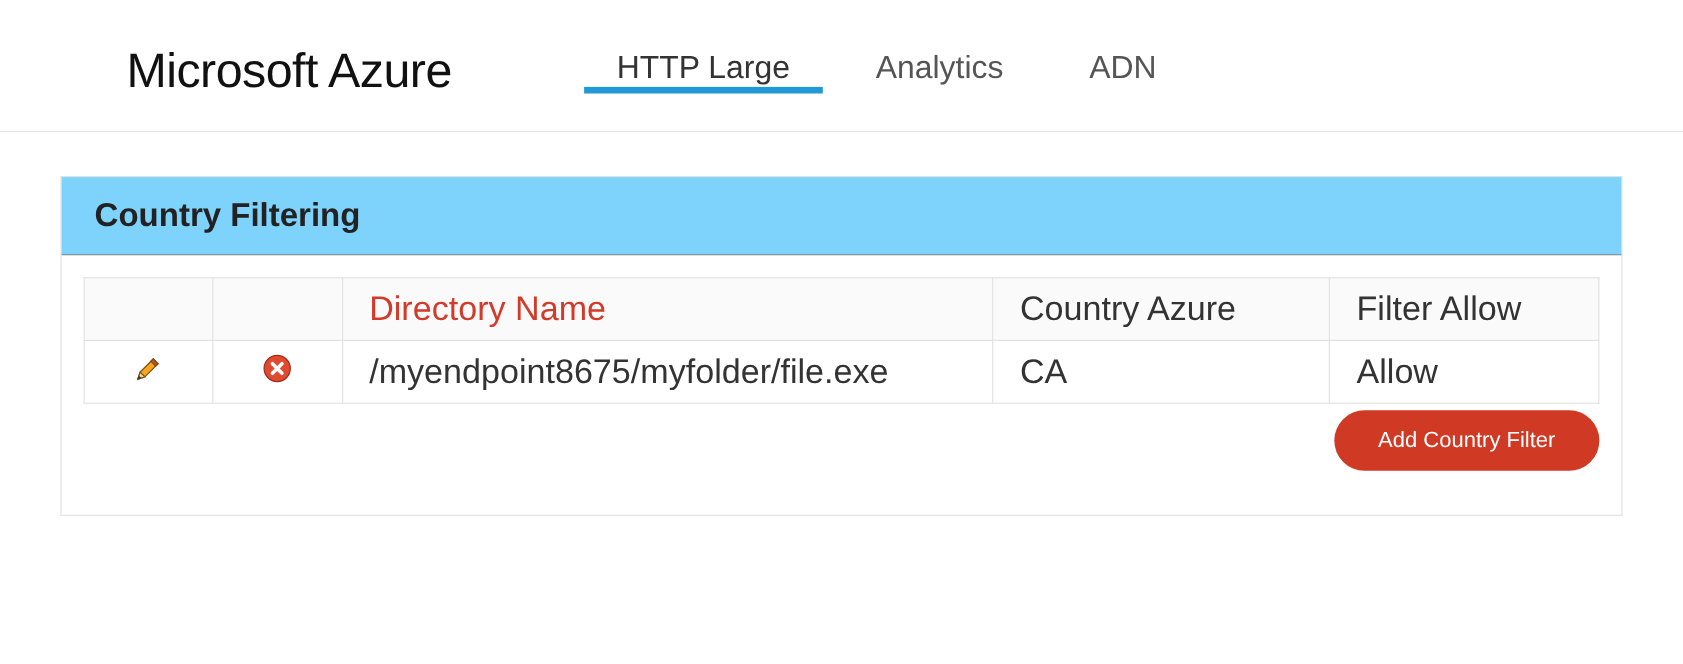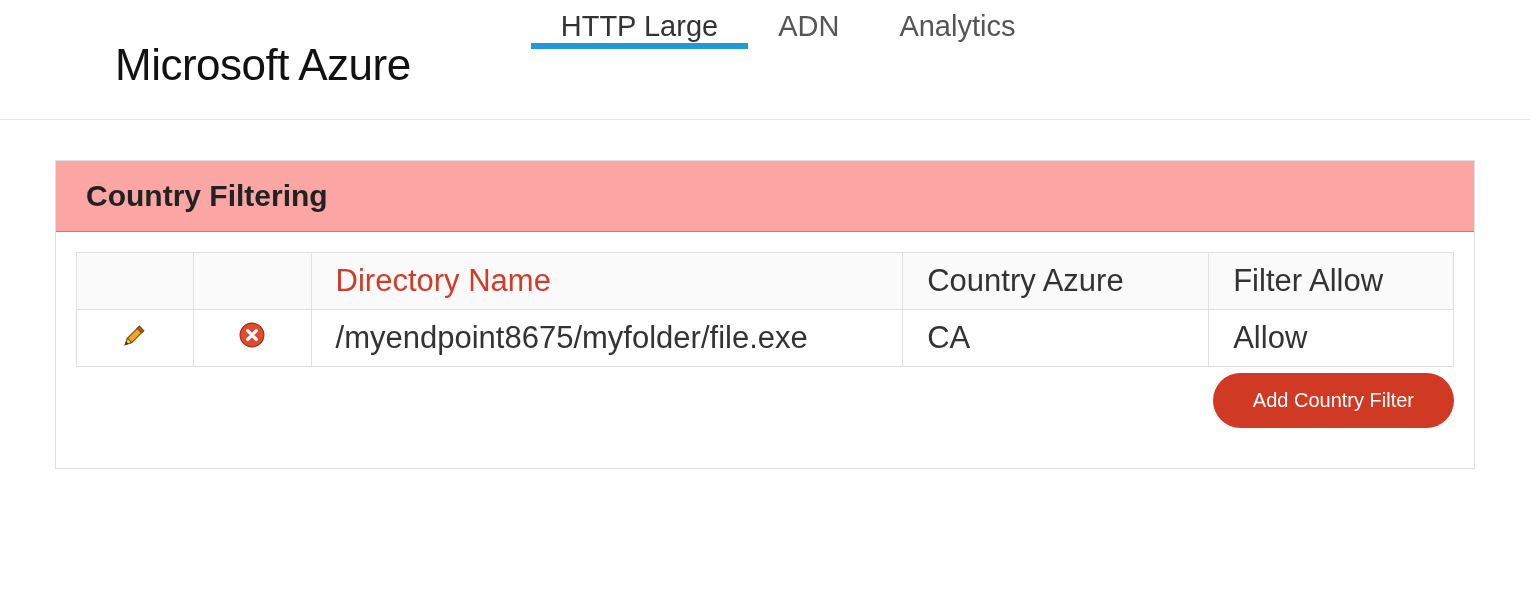--- a/index.html
+++ b/index.html
@@ -20,42 +20,43 @@
       font-size: 44px;
       font-weight: 400;
       color: #111;
       margin-left: 115px;
       letter-spacing: -0.5px;
     }
     .tabs {
       display: flex;
       margin-left: 120px;
       height: 100%;
-      align-items: flex-start;
+      align-items: center;
+      gap: 18px;
     }
     .tab {
       display: flex;
       align-items: center;
       padding: 0 30px;
       font-size: 29px;
       color: #555;
       cursor: pointer;
       border-bottom: 6px solid transparent;
       margin-bottom: -1px;
     }
     .tab.active {
       color: #333;
       border-bottom-color: #2199d6;
     }
     .panel {
       margin: 40px 55px 0 55px;
       border: 1px solid #e0e0e0;
     }
     .panel-header {
-      background: #fca5a5;
+      background: #7dd3fc;
       padding: 18px 30px;
       border-bottom: 1px solid #8b9094;
     }
     .panel-title {
       font-size: 30px;
       font-weight: 700;
       color: #222;
     }
     .panel-body {
       padding: 20px 20px 40px 20px;
@@ -115,24 +116,24 @@
 </head>
 <body>
 
 <div class="top-bar">
   <div class="logo">Microsoft Azure</div>
   <div class="tabs">
     <div class="tab active">
       <span>HTTP Large</span>
     </div>
     <div class="tab">
-      <span>ADN</span>
+      <span>Analytics</span>
     </div>
     <div class="tab">
-      <span>Analytics</span>
+      <span>ADN</span>
     </div>
   </div>
 </div>
 
 <div class="panel">
   <div class="panel-header">
     <div class="panel-title">Country Filtering</div>
   </div>
   <div class="panel-body">
     <table class="filter-table">

